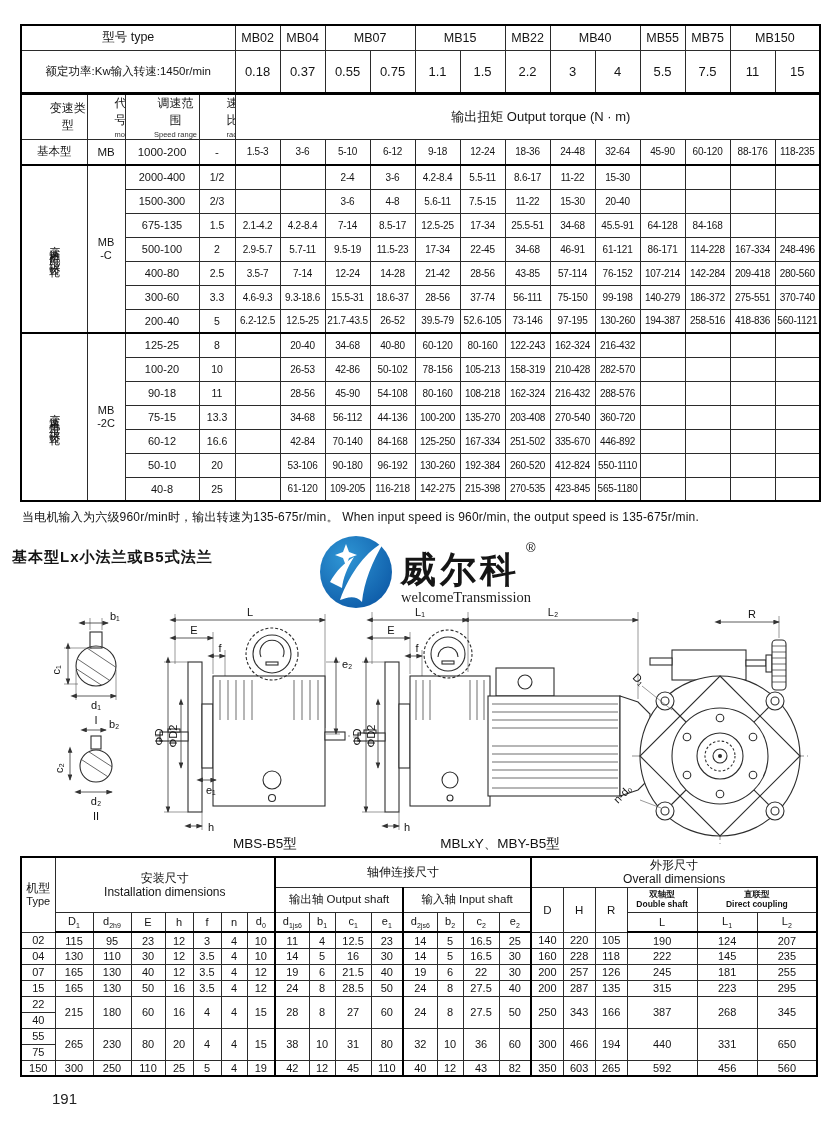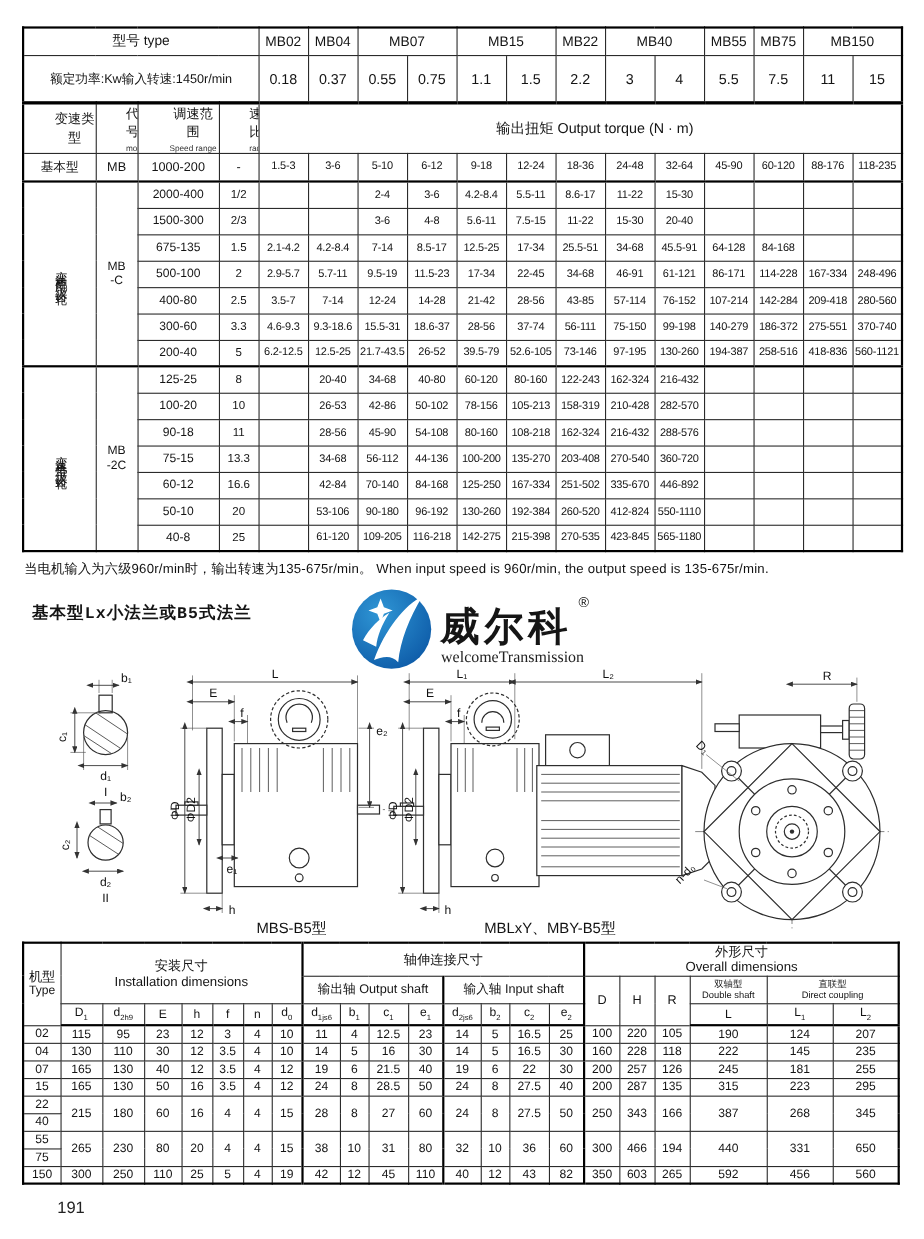--- a/index.html
+++ b/index.html
@@ -31,21 +31,21 @@
     writing-mode: vertical-rl; text-orientation: upright;
     font-size: 11px; letter-spacing: 3px; padding: 2px 0;
   }
   .model-cell { white-space: pre-line; font-size: 11px; line-height: 1.15; }
   .group-sep td { border-top: 2px solid #000; }
 
   .bottom-table { width: 796px; border: 2px solid #000; }
   .bottom-table .bh1 td { height: 30px; font-size: 12px; line-height: 1.2; }
   .bottom-table .bh2 td { height: 25px; font-size: 11.5px; }
   .bottom-table .bh3 td { height: 20px; font-size: 11px; border-bottom: 2px solid #000; }
-  .bottom-table .tiny div { font-size: 8.5px; line-height: 1.1; }
+  .bottom-table .tiny div { font-size: 8.5px; line-height: 1.1; font-weight: bold; }
   .bottom-table .en2 { display:block; font-size: 11px; }
   .bottom-table sub { font-size: 7px; }
   .bottom-table tbody.brows td { height: 16px; font-size: 11px; }
   .thickL { border-left: 2px solid #000; }
 
   
   .note { font-size: 12px; color:#111; letter-spacing: 0.2px; }
   .sec-cn { font-size: 15px; font-weight: bold; letter-spacing: 1px; }
   .sec-en { font-size: 17px; font-weight: bold; margin-top: 3px; }
   .pagenum { font-size: 15px; color:#222;margin-left:28px; }
@@ -385,21 +385,21 @@
           <td class="val-cell"></td>
           <td class="val-cell"></td>
           <td class="val-cell"></td>
         </tr>
       </tbody>
   </table>
 </div>
 
 <div class="abs note" style="top:509px; left:22px;">当电机输入为六级960r/min时，输出转速为135-675r/min。 When input speed is 960r/min, the output speed is 135-675r/min.</div>
 
-<div class="abs" style="top:548px; left:29px;font-family:Liberation Mono, monospace;">
+<div class="abs" style="top:548px; left:12px;">
   <div class="sec-cn">基本型Lx小法兰或B5式法兰</div>
 </div>
 
 <div class="abs" style="top:530px; left:316px;">
   <svg width="232" height="84" viewBox="0 0 232 84">
     <defs>
       <radialGradient id="lg" cx="35%" cy="30%" r="80%">
         <stop offset="0%" stop-color="#2f96d5"></stop>
           <stop offset="100%" stop-color="#0d5aa7"></stop>
       </radialGradient>
@@ -722,21 +722,21 @@
           <td>4</td>
           <td>10</td>
           <td class="thickL">11</td>
           <td>4</td>
           <td>12.5</td>
           <td>23</td>
           <td class="thickL">14</td>
           <td>5</td>
           <td>16.5</td>
           <td>25</td>
-          <td class="thickL">100</td>
+          <td class="thickL">140</td>
           <td>220</td>
           <td>105</td>
           <td>190</td>
           <td>124</td>
           <td>207</td>
         </tr>
         <tr>
           <td>04</td>
           <td>130</td>
           <td>110</td>

